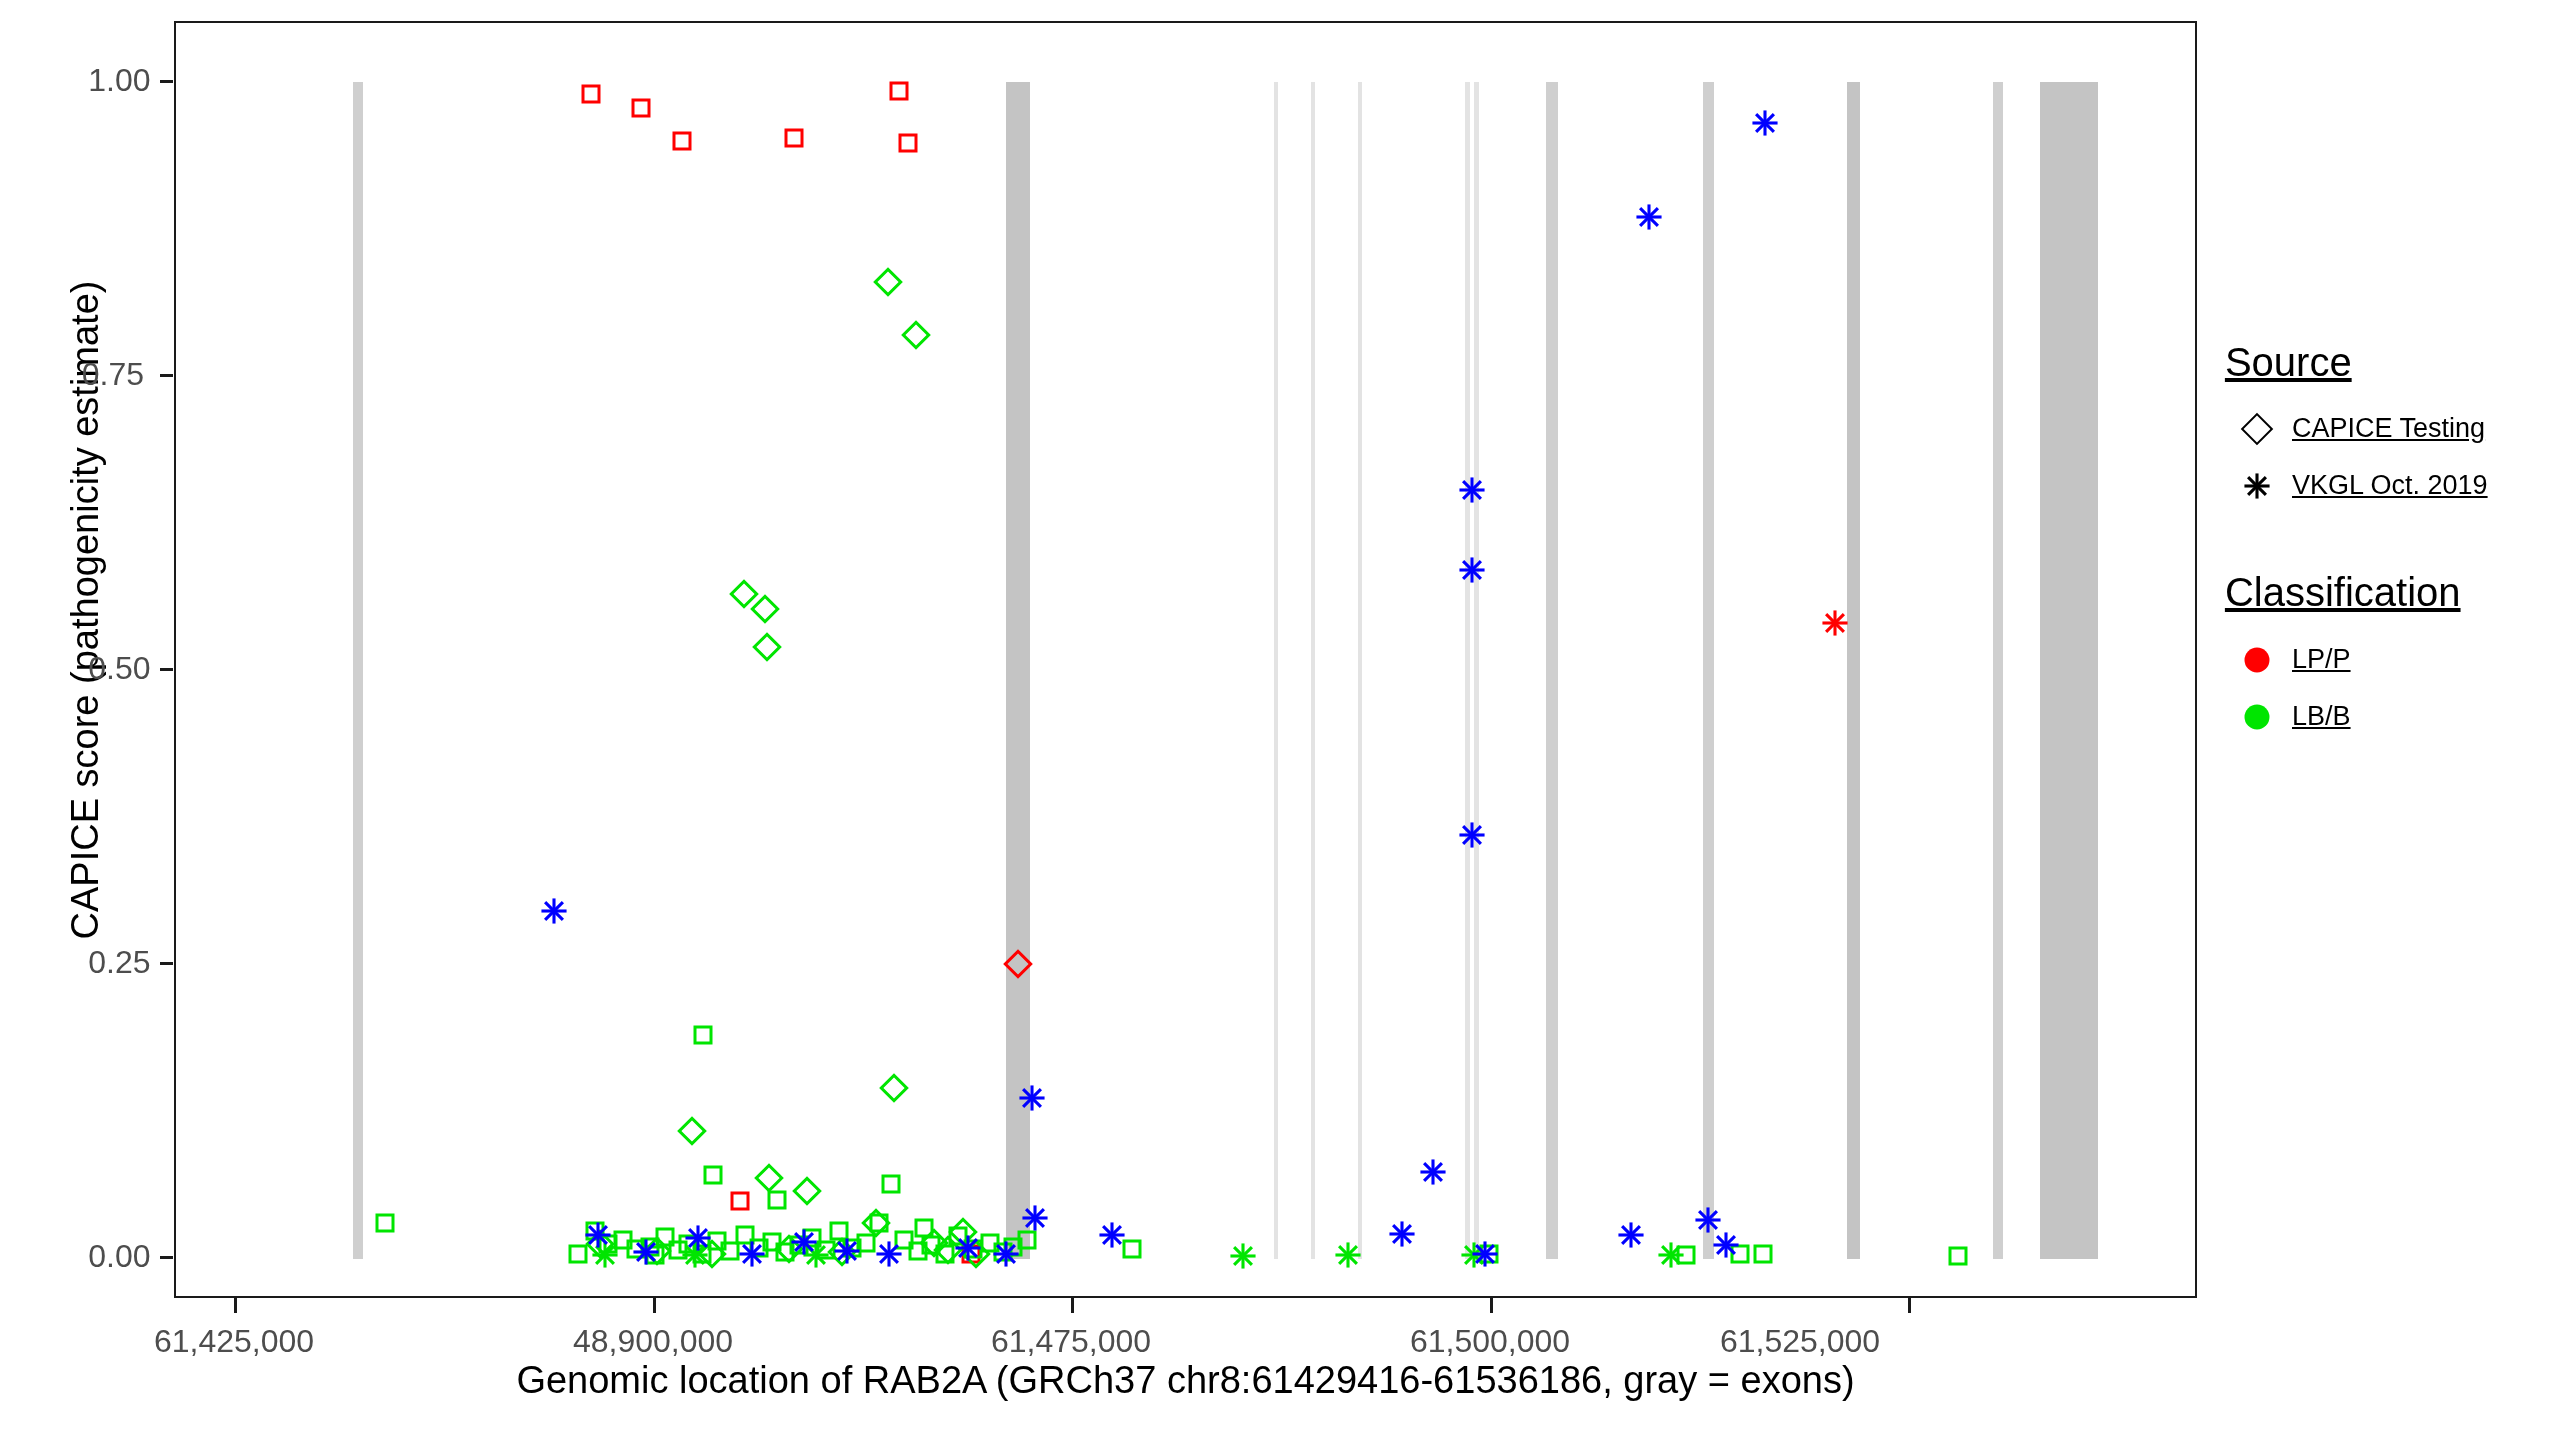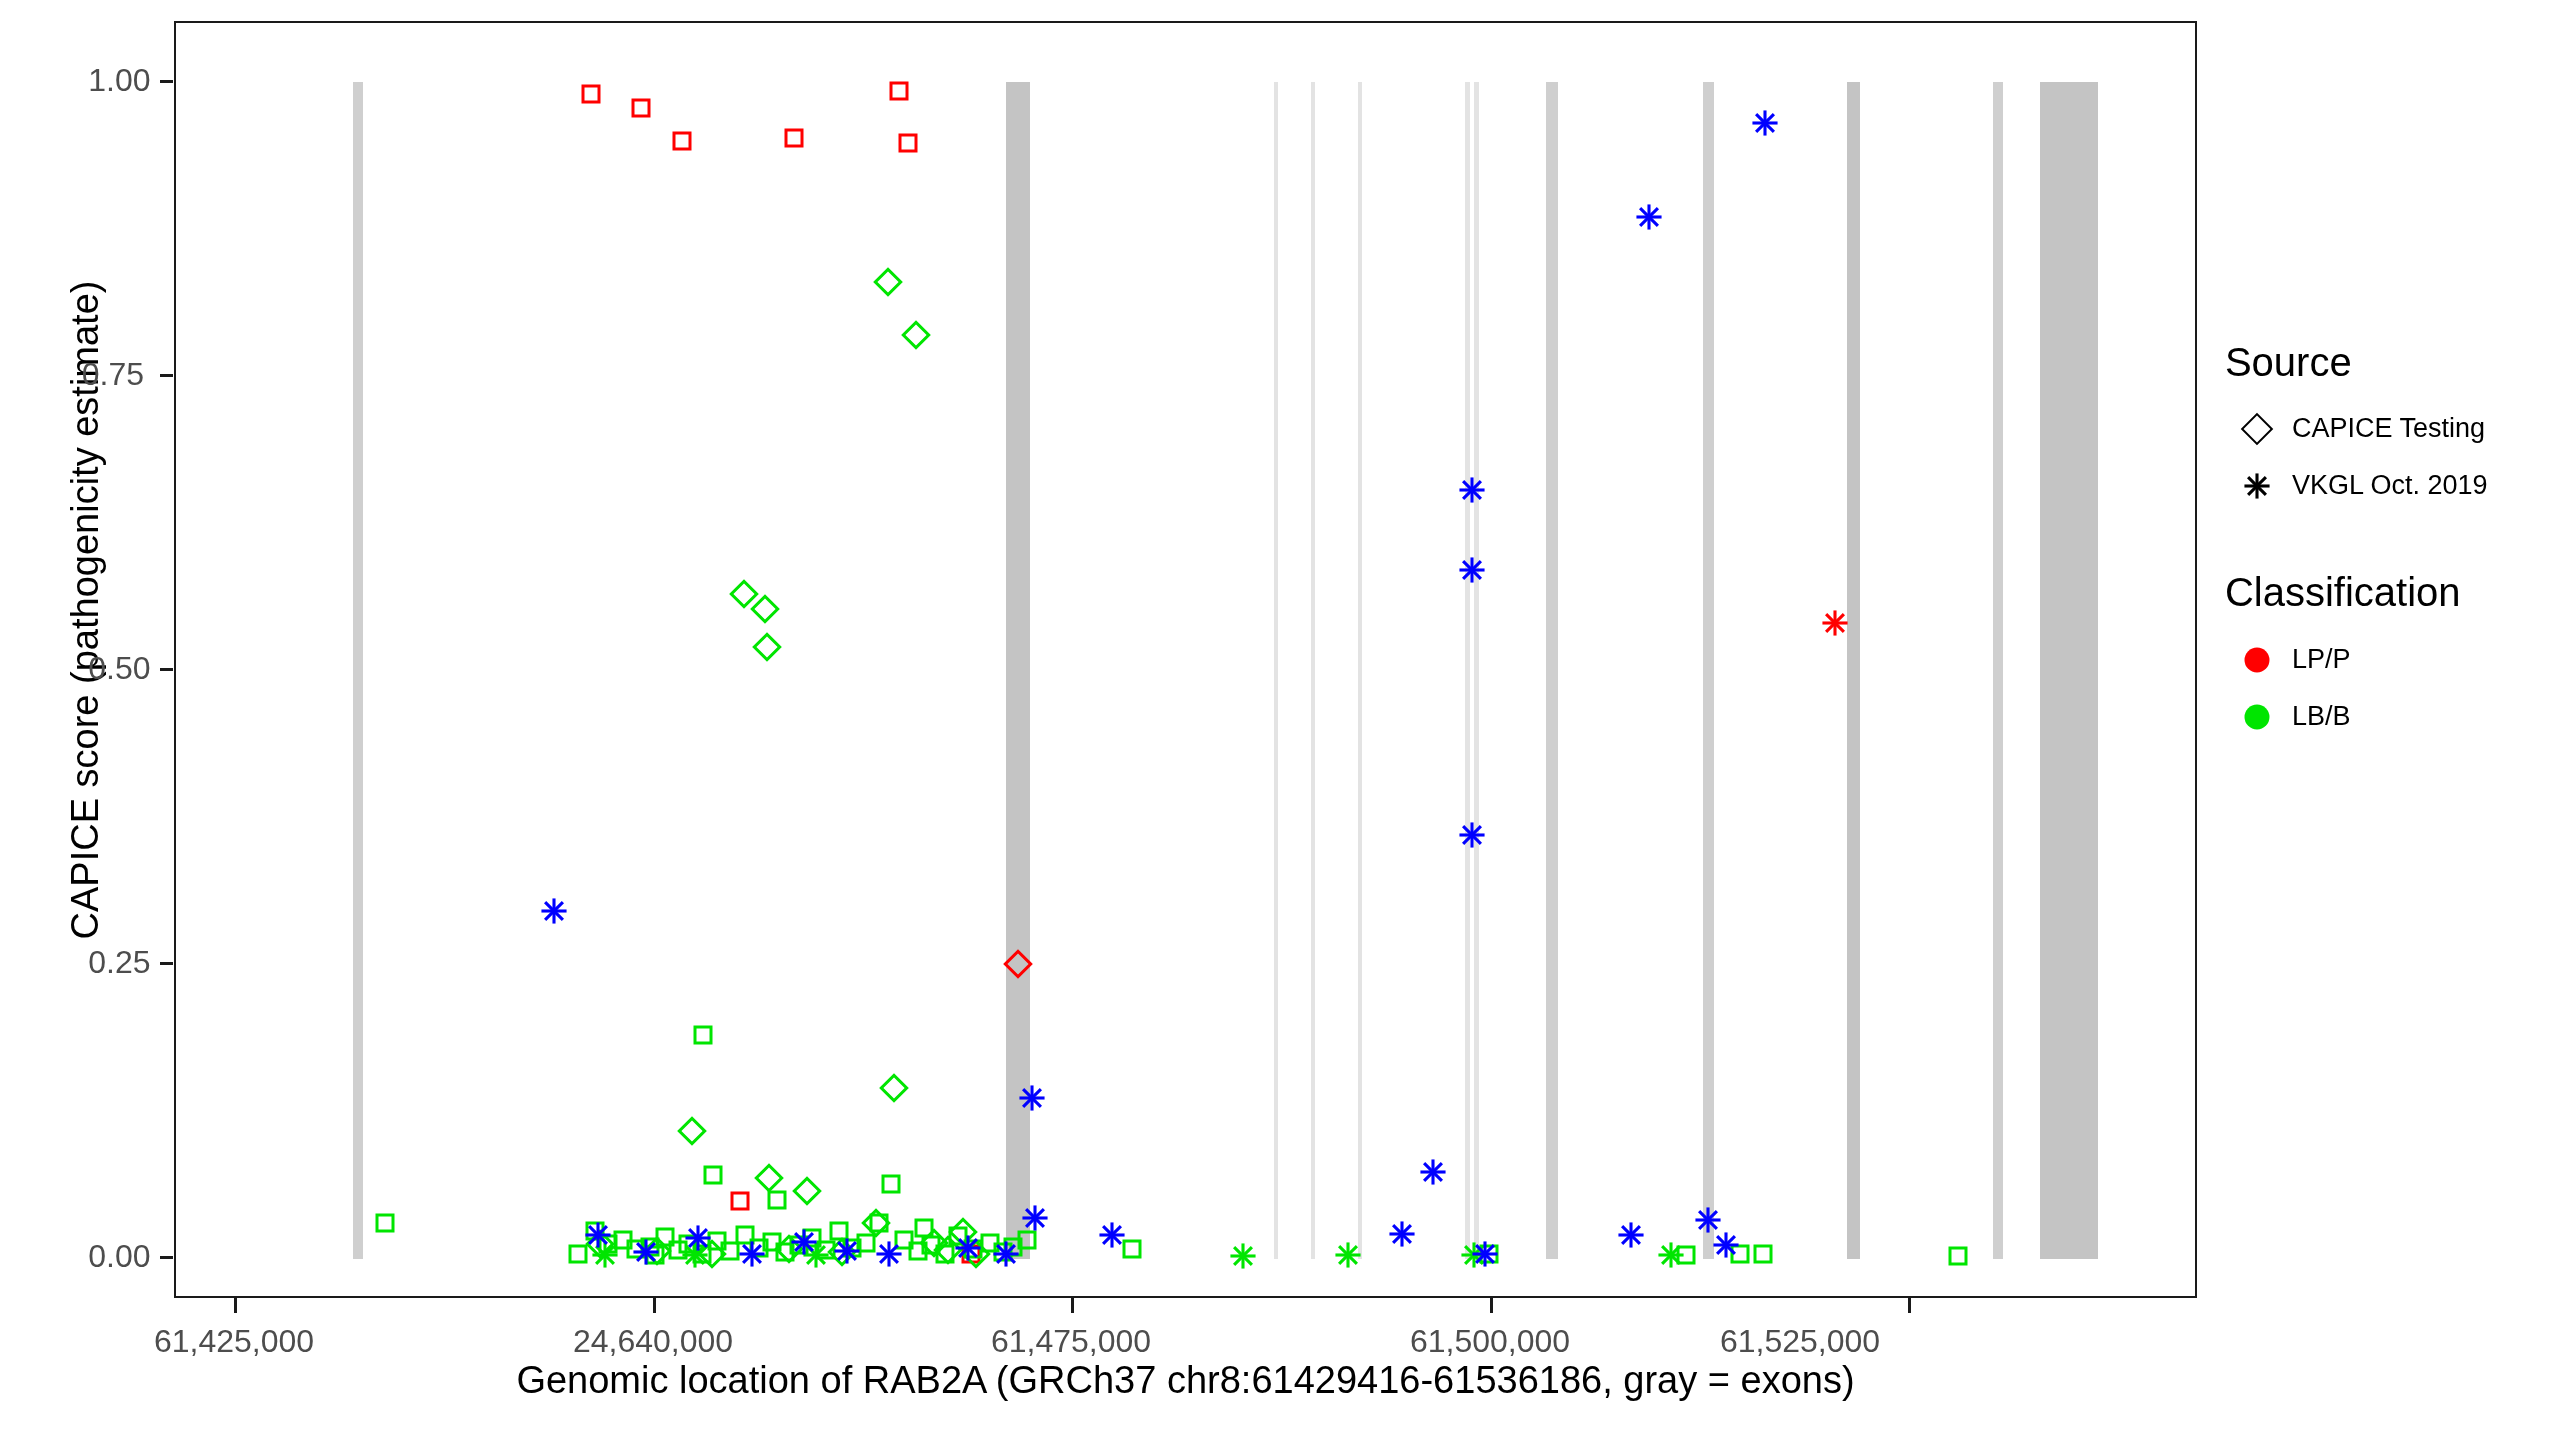--- a/index.html
+++ b/index.html
@@ -43,21 +43,21 @@
 
   
   .ytick{position:absolute;left:160px;width:13.4px;height:2.9px;background:#1a1a1a;}
   .ylabtxt{position:absolute;width:143px;text-align:right;font-size:32px;color:#4d4d4d;
            line-height:32px;transform:translateY(-50%);}
   .xtick{position:absolute;top:1298px;width:2.9px;height:15.3px;background:#1a1a1a;}
   .xlabtxt{position:absolute;top:1322px;width:286px;text-align:center;font-size:32px;color:#4d4d4d;
            line-height:38px;transform:translateX(-50%);}
 
   
-  #legend{position:absolute;left:2223px;top:339px;width:343px;}
+  #legend{position:absolute;left:2223px;top:339px;width:343px;text-decoration:underline;}
   .lg-title{font-size:40px;color:#000;margin:0 0 15.3px 1.9px;line-height:46px;white-space:nowrap;}
   .lg-row{display:flex;align-items:center;height:57px;}
   .lg-key{width:69px;height:57px;position:relative;flex:0 0 69px;}
   .lg-key > *{position:absolute;left:34px;top:29px;}
   .lg-txt{font-size:27px;color:#000;line-height:57px;white-space:nowrap;}
   .lg-gap{height:55px;}
   .dot{width:25px;height:25px;border-radius:50%;background:currentColor;transform:translate(-50%,-50%);}
   .lg-key .sq{transform:translate(-50%,-50%);}
 </style>
 </head>
@@ -531,21 +531,21 @@
     <div class="ylabtxt" style="left: 7.6px; top: 962px;">0.25</div>
     <div class="ytick" style="top: 668px;"></div>
     <div class="ylabtxt" style="left: 7.6px; top: 668px;">0.50</div>
     <div class="ytick" style="top: 374px;"></div>
     <div class="ylabtxt" style="left: 1px; top: 374px;">0.75</div>
     <div class="ytick" style="top: 80px;"></div>
     <div class="ylabtxt" style="left: 7.6px; top: 80px;">1.00</div>
     <div class="xtick" style="left: 234px;"></div>
     <div class="xlabtxt" style="left: 234px;">61,425,000</div>
     <div class="xtick" style="left: 653px;"></div>
-    <div class="xlabtxt" style="left: 653px;">24,640,000</div>
+    <div class="xlabtxt" style="left: 653px;">48,900,000</div>
     <div class="xtick" style="left: 1071px;"></div>
     <div class="xlabtxt" style="left: 1071px;">61,475,000</div>
     <div class="xtick" style="left: 1490px;"></div>
     <div class="xlabtxt" style="left: 1490px; text-align: center;">61,500,000</div>
     <div class="xtick" style="left: 1908px;"></div>
     <div class="xlabtxt" style="left: 1800px;">61,525,000</div>
   </div>
 
 
 </body></html>

